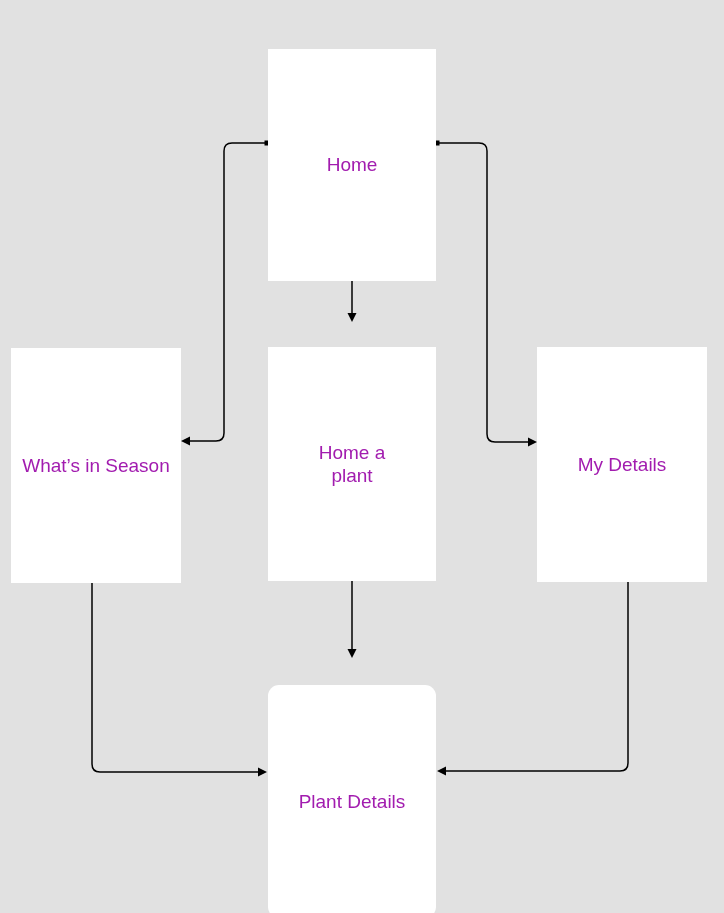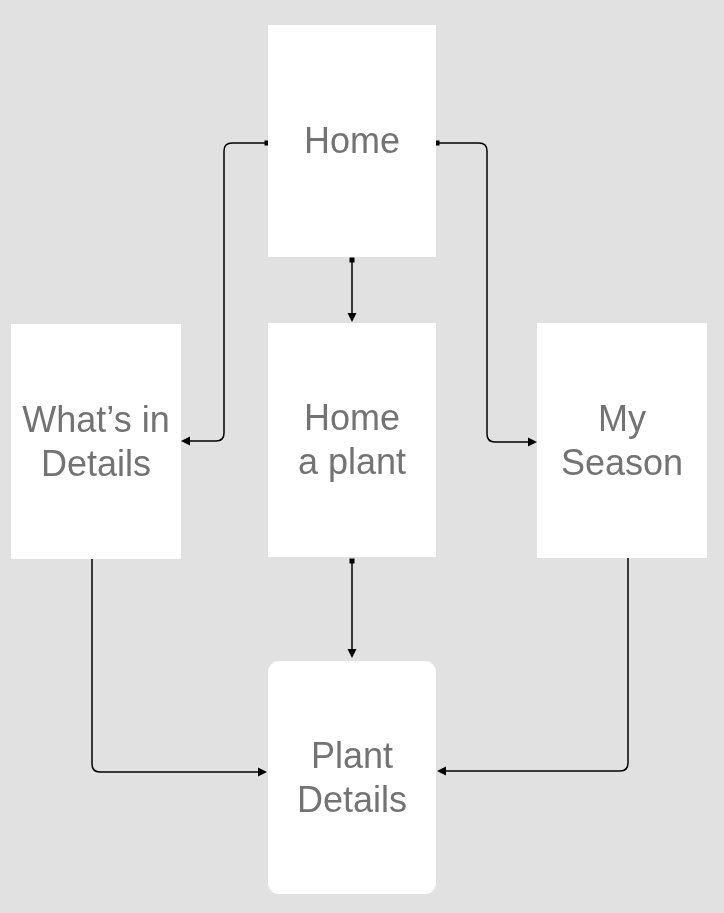--- a/index.html
+++ b/index.html
@@ -32,24 +32,25 @@
     fill: #000000;
     stroke: none;
   }
   .node {
     position: absolute;
     background: #ffffff;
     display: flex;
     align-items: center;
     justify-content: center;
     text-align: center;
-    color: #737373;
-    font-size: 36px;
+    color: #a21caf;
+    font-size: 19px;
     line-height: 1.22;
     font-weight: 400;
+    margin-top: 24px;
   }
   .node .label { display: inline-block; }
   .node-home    { left: 268px; top: 25px;  width: 168px; height: 232px; }
   .node-season  { left: 11px;  top: 324px; width: 170px; height: 235px; }
   .node-find    { left: 268px; top: 323px; width: 168px; height: 234px; }
   .node-my      { left: 537px; top: 323px; width: 170px; height: 235px; }
   .node-details { left: 268px; top: 661px; width: 168px; height: 233px; border-radius: 11px; }
   .node-season .label  { max-width: 150px; }
   .node-find .label    { max-width: 112px; }
   .node-details .label { max-width: 122px; }
@@ -95,28 +96,28 @@
       <path class="head" d="M 437 771 L 446 766.5 L 446 775.5 Z"></path>
     </g>
 
   </svg>
 
   <div class="node node-home">
     <span class="label">Home</span>
   </div>
 
   <div class="node node-season">
-    <span class="label">What’s in Details</span>
+    <span class="label">What’s in Season</span>
   </div>
 
   <div class="node node-find">
     <span class="label">Home a plant</span>
   </div>
 
   <div class="node node-my">
-    <span class="label">My Season</span>
+    <span class="label">My Details</span>
   </div>
 
   <div class="node node-details">
     <span class="label">Plant Details</span>
   </div>
 
 </div>
 
 </body></html>

